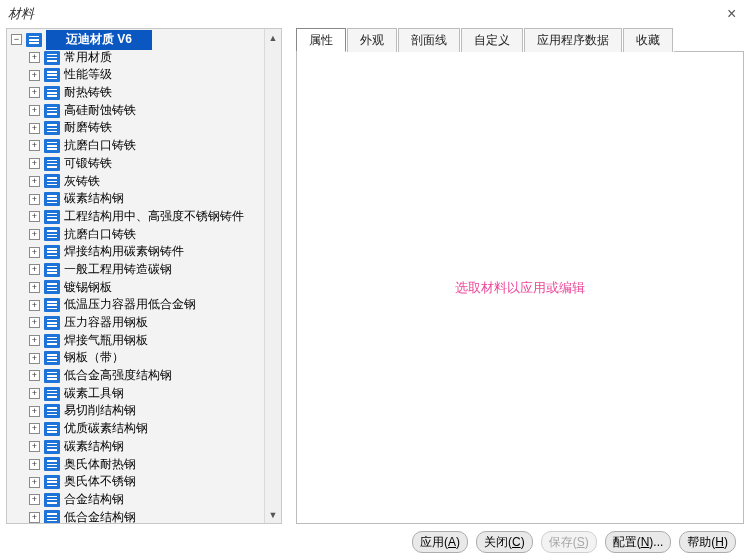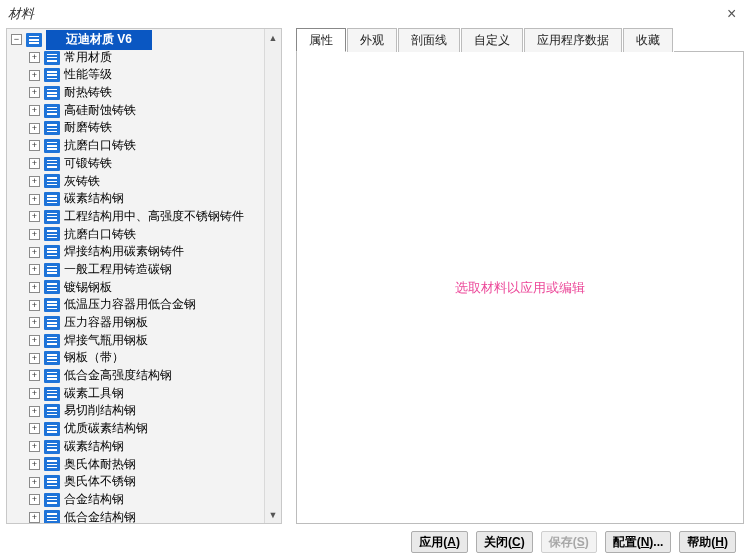--- a/index.html
+++ b/index.html
@@ -176,22 +176,21 @@
     height: 22px;
     border: 1px solid #adadad;
     background: #e9e9e9;
     font-size: 12px;
     color: #000;
     display: inline-flex;
     align-items: center;
     justify-content: flex-end;
     padding: 0 7px;
     cursor: pointer;
-    border-radius: 2px;
-    font-weight: bold;
+    border-radius: 10px;
   }
   .btn.disabled {
     color: #a7a7a7;
     border-color: #cfcfcf;
     background: #f3f3f3;
     cursor: default;
   }
   .btn .ul { text-decoration: underline; }
 </style>
 </head>

